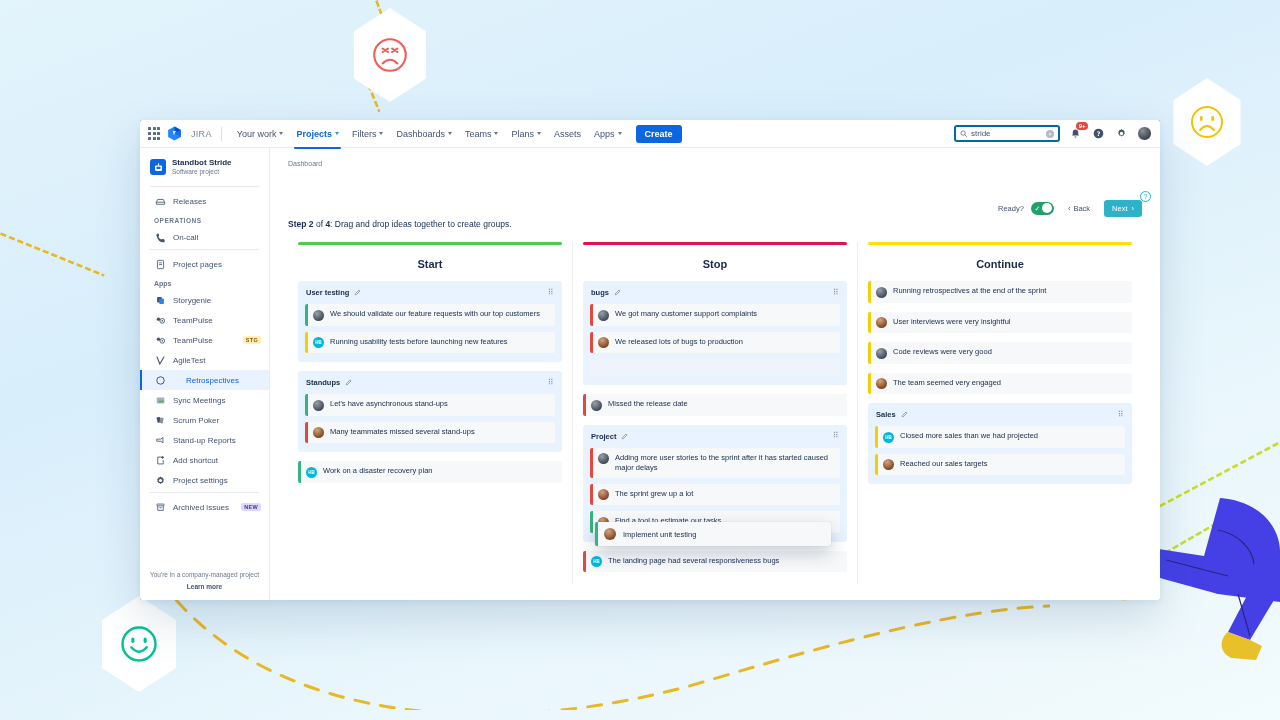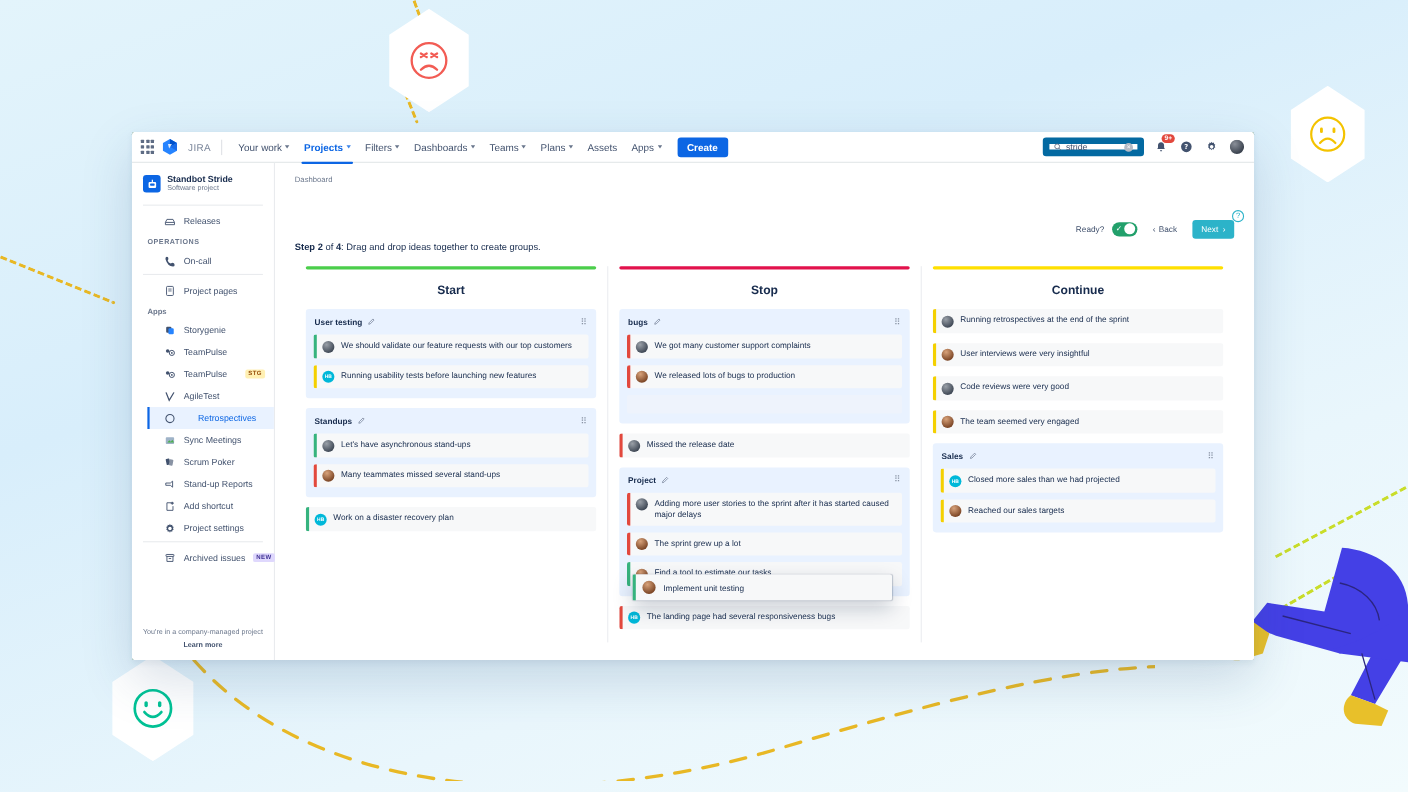--- a/index.html
+++ b/index.html
@@ -27,21 +27,21 @@
   .dash { position: absolute; border-top: 3px dashed #e8b825; border-radius: 2px; }
   .dash-a { left: 350px; top: -2px; width: 52px; transform: rotate(70deg); }
   .dash-b { left: 352px; top: 92px; width: 40px; transform: rotate(68deg); }
   .dash-c { left: -40px; top: 246px; width: 150px; transform: rotate(22deg); }
   .dash-d { left: 1150px; top: 470px; width: 150px; transform: rotate(-28deg); border-color:#c9dd2a; }
   .dash-e { left: 1125px; top: 540px; width: 120px; transform: rotate(-30deg); border-color:#c9dd2a; }
   .curve { position: absolute; left: 150px; top: 560px; width: 900px; height: 150px; }
 
   
   .app-window {
-    position: absolute; left: 120px; top: 120px; width: 1020px; height: 480px;
+    position: absolute; left: 140px; top: 120px; width: 1020px; height: 480px;
     background: #14532d;
     box-shadow: 0 18px 46px rgba(40,80,120,.18), 0 2px 6px rgba(40,80,120,.08);
     overflow: hidden;
     display: flex; flex-direction: column;
     border-radius: 2px;
   }
 
   
   .topnav {
     height: 28px; min-height: 28px;
@@ -64,21 +64,21 @@
   .nav-item.active { color:#0c66e4; font-weight:600; }
   .nav-item.active::after { content:""; position:absolute; left:4px; right:4px; bottom:-6px; height:2px; background:#0c66e4; border-radius:1px; }
   .caret { width:0;height:0;border-left:2.6px solid transparent;border-right:2.6px solid transparent;border-top:3.2px solid currentColor; opacity:.8; }
   .create-btn {
     background:#0c66e4; color:#fff; font-size:9px; font-weight:600;
     padding:4px 9px; border-radius:3px; margin-left:7px; cursor:pointer; border:none;
     font-family: inherit;
   }
   .topnav-right { margin-left:auto; display:flex; align-items:center; gap:8px; }
   .searchbox {
-    width:92px; height:17px; border:6px solid #0369a1; border-radius:3px;
+    width:106px; height:17px; border:2px solid #0369a1; border-radius:3px;
     display:flex; align-items:center; padding:0 4px; gap:4px; background:#fff; cursor:text;
   }
   .searchbox .txt { font-size:8px; color:#42526e; flex:1; }
   .clear-x { width:8px;height:8px;border-radius:50%;background:#b3bac5;color:#fff;font-size:6px;line-height:8px;text-align:center; cursor:pointer;}
   .icon-btn { width:15px;height:15px;display:flex;align-items:center;justify-content:center;cursor:pointer;position:relative;color:#42526e;}
   .badge {
     position:absolute; top:-4px; right:-5px; background:#e2483d; color:#fff;
     font-size:6px; font-weight:700; border-radius:7px; padding:0 2.5px; line-height:8px; height:8px;
   }
   .avatar-top { width:15px;height:15px;border-radius:50%;cursor:pointer;
@@ -99,21 +99,20 @@
     display:flex;align-items:center;justify-content:center;flex-shrink:0;
   }
   .proj-name { font-size:8px; font-weight:700; color:#172b4d; line-height:1.25; }
   .proj-type { font-size:6.5px; color:#6b778c; line-height:1.3; }
   .side-div { height:1px; background:#e9ebee; margin: 2px 10px 4px 10px; }
   .side-group-label { font-size:6.5px; font-weight:700; color:#6b778c; letter-spacing:.5px; padding: 6px 10px 3px 14px; }
   .side-group-label.lower { text-transform:none; letter-spacing:0; font-size:7px; }
   .side-item {
     display:flex; align-items:center; gap:7px; padding: 4px 8px 4px 14px; cursor:pointer; position:relative;
     min-height:18px;
-    margin-left:14px;
   }
   .side-item .label { font-size:8px; color:#42526e; white-space:nowrap; }
   .side-item.active { background:#e9f2ff;gap:20px; }
   .side-item.active .label { color:#0c66e4; font-weight:500; }
   .side-item.active::before { content:""; position:absolute; left:0; top:0; bottom:0; width:2px; background:#0c66e4; }
   .side-ico { width:12px; height:12px; display:flex; align-items:center; justify-content:center; flex-shrink:0; color:#42526e;}
   .tag {
     font-size:5.5px; font-weight:700; padding: 1px 3px; border-radius:2px; margin-left:auto; letter-spacing:.3px;
   }
   .tag-stg { background:#fff0b3; color:#974f0c; }

